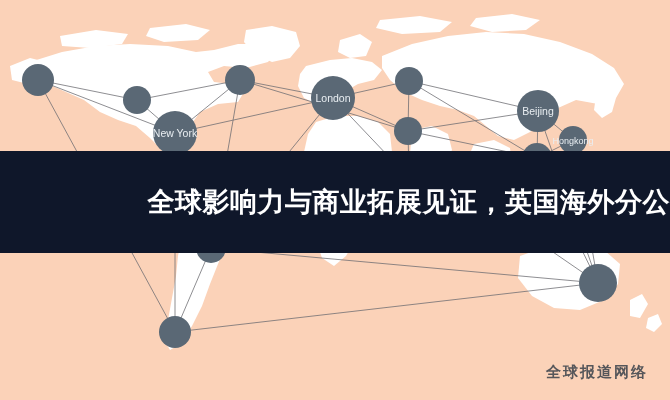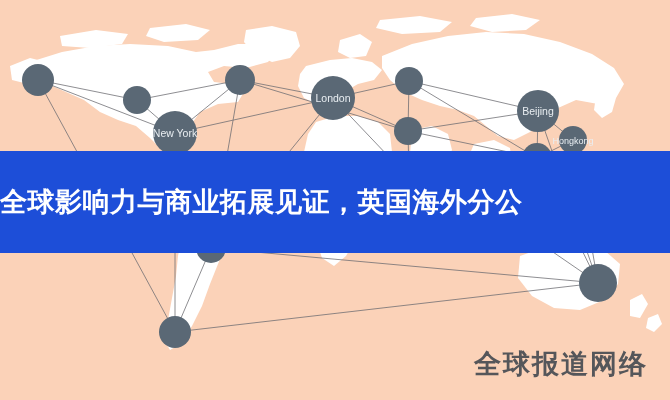--- a/index.html
+++ b/index.html
@@ -27,45 +27,45 @@
     height: 400px;
   }
 
   
   #headline-band {
     position: absolute;
     left: 0;
     top: 151px;
     width: 670px;
     height: 102px;
-    background: #1d4ed8;
+    background: #0f172a;
     z-index: 5;
     display: flex;
     flex-direction: column;
-    align-items: flex-start;
+    align-items: flex-end;
     justify-content: center;
   }
   .headline-line {
     color: #ffffff;
     font-size: 27px;
     font-weight: bold;
     line-height: 38px;
     letter-spacing: 0.5px;
     white-space: nowrap;
     text-align: center;
   }
 
   
   #watermark {
     position: absolute;
     right: 22px;
     bottom: 18px;
     z-index: 6;
     color: #55565a;
-    font-size: 27px;
+    font-size: 15px;
     font-weight: bold;
     letter-spacing: 2px;
     white-space: nowrap;
   }
 </style>
 </head>
 <body>
 
 <div id="poster">
 

